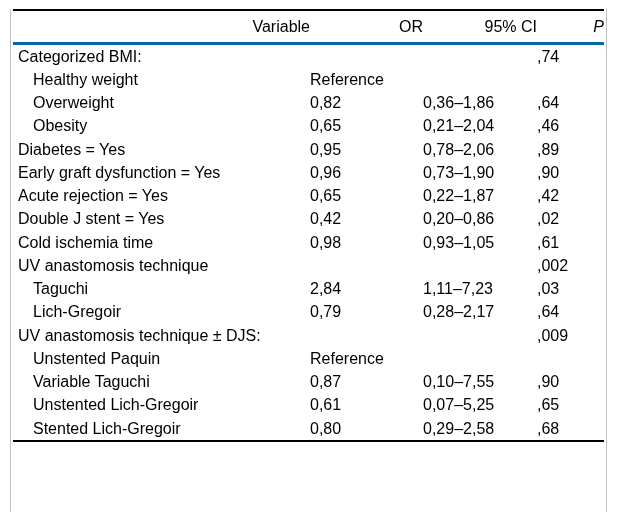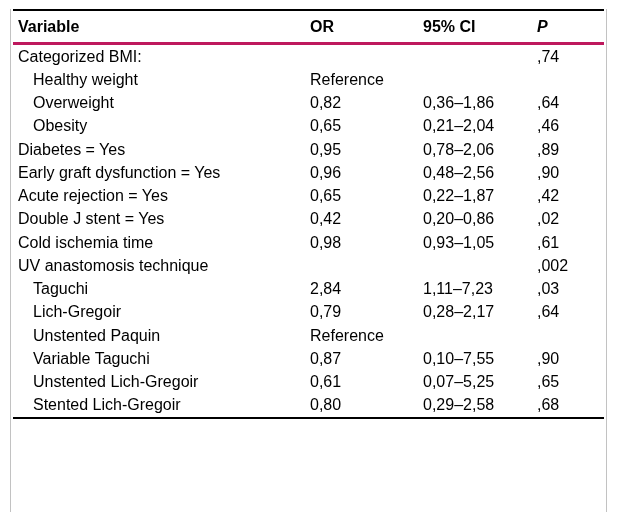--- a/index.html
+++ b/index.html
@@ -30,25 +30,25 @@
     border-top: 2px solid #000000;
     border-bottom: 2px solid #000000;
     font-size: 16px;
   }
   col.c1 { width: 297px; }
   col.c2 { width: 113px; }
   col.c3 { width: 114px; }
   col.c4 { width: 67px; }
   thead th {
     height: 31px;
-    font-weight: bold;
-    text-align: left;
+    font-weight: normal;
+    text-align: right;
     vertical-align: middle;
     padding: 0;
-    border-bottom: 3px solid #be185d;
+    border-bottom: 3px solid #0369a1;
     line-height: 1;
   }
   thead th.first { padding-left: 5px; }
   thead th.p-col { font-style: italic; }
   tbody td {
     height: 23.25px;
     padding: 0;
     vertical-align: middle;
     text-align: left;
     line-height: 1;
@@ -109,21 +109,21 @@
   </tr>
         <tr class="group">
     <td class="label">Diabetes = Yes</td>
     <td>0,95</td>
     <td>0,78–2,06</td>
     <td>,89</td>
   </tr>
         <tr class="group">
     <td class="label">Early graft dysfunction = Yes</td>
     <td>0,96</td>
-    <td>0,48–2,56</td>
+    <td>0,73–1,90</td>
     <td>,90</td>
   </tr>
         <tr class="group">
     <td class="label">Acute rejection = Yes</td>
     <td>0,65</td>
     <td>0,22–1,87</td>
     <td>,42</td>
   </tr>
         <tr class="group">
     <td class="label">Double J stent = Yes</td>
@@ -148,20 +148,26 @@
     <td>2,84</td>
     <td>1,11–7,23</td>
     <td>,03</td>
   </tr>
         <tr class="sub">
     <td class="label">Lich-Gregoir</td>
     <td>0,79</td>
     <td>0,28–2,17</td>
     <td>,64</td>
   </tr>
+        <tr class="group">
+    <td class="label">UV anastomosis technique ± DJS:</td>
+    <td></td>
+    <td></td>
+    <td>,009</td>
+  </tr>
         <tr class="sub">
     <td class="label">Unstented Paquin</td>
     <td>Reference</td>
     <td></td>
     <td></td>
   </tr>
         <tr class="sub">
     <td class="label">Variable Taguchi</td>
     <td>0,87</td>
     <td>0,10–7,55</td>

